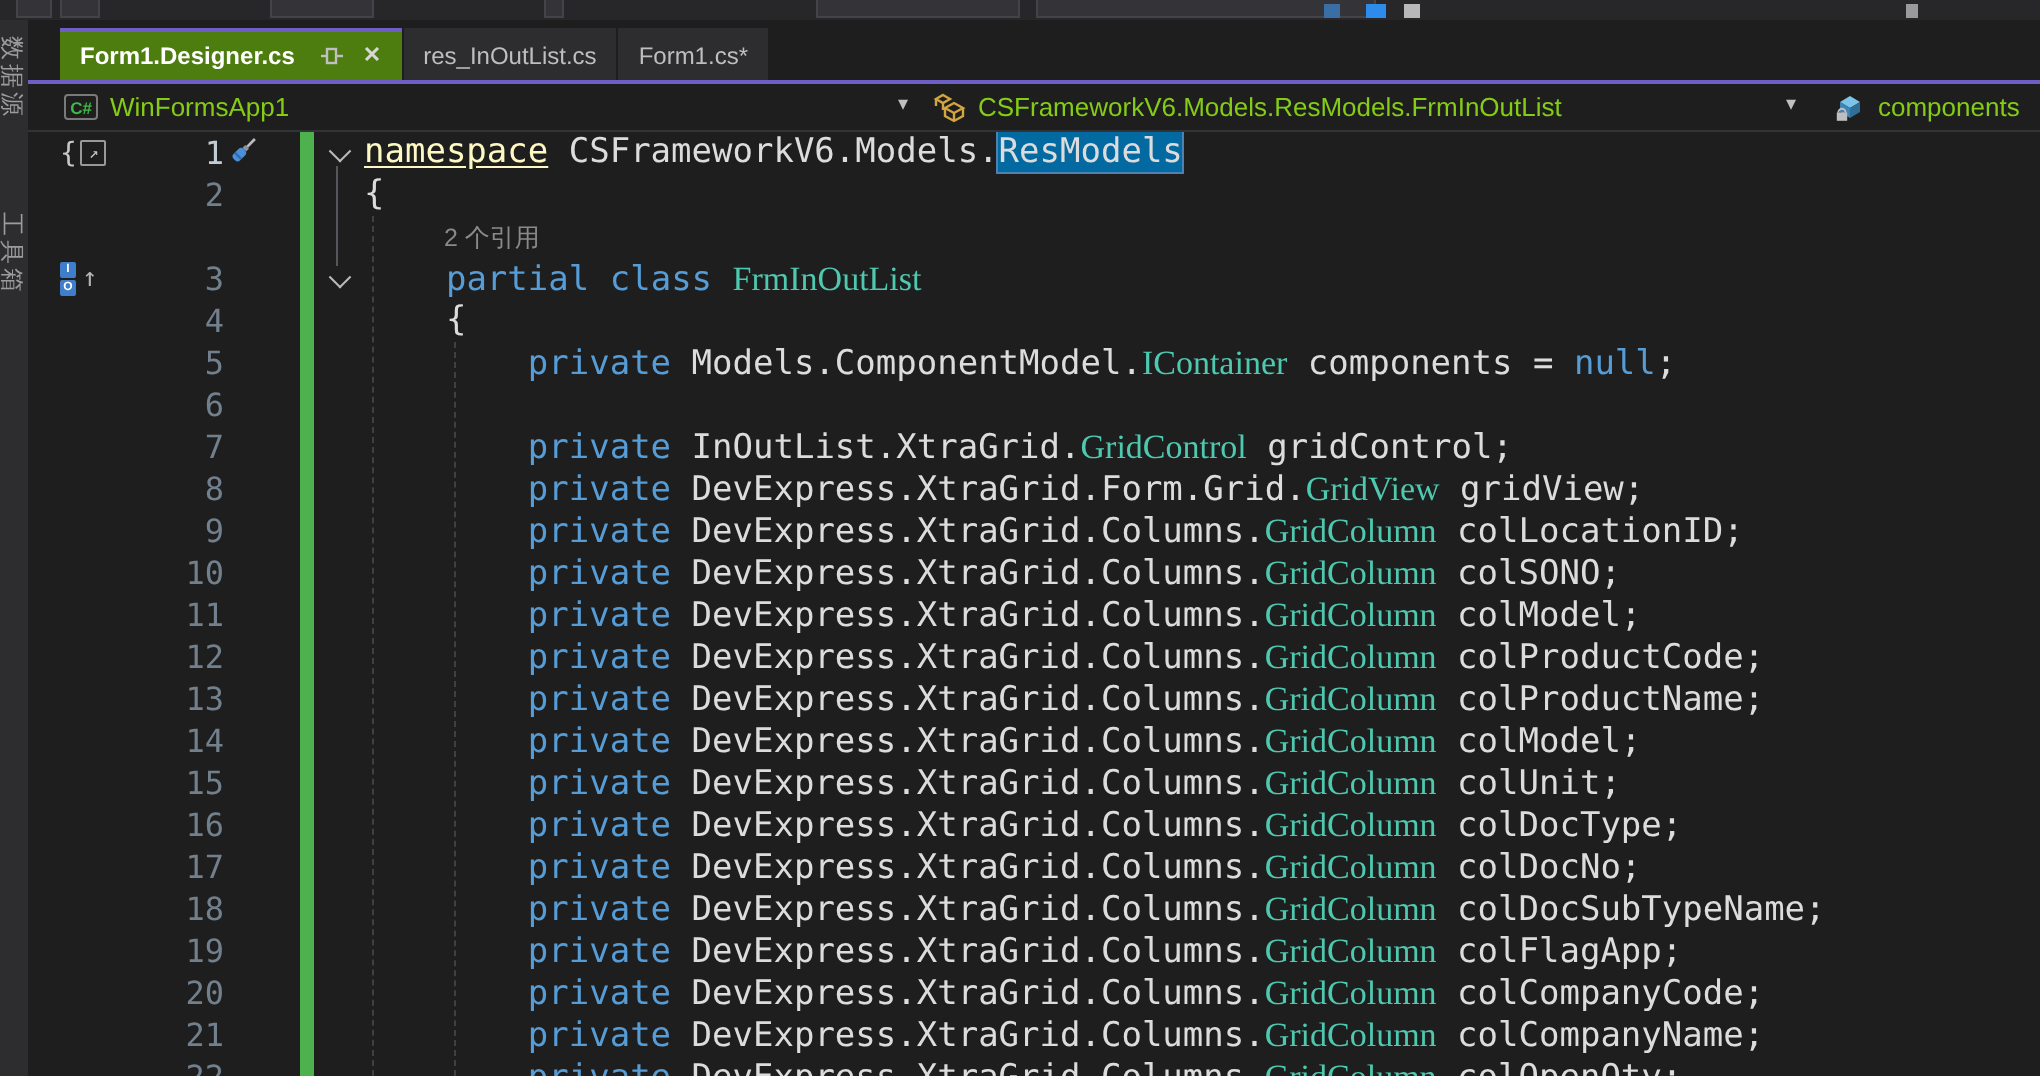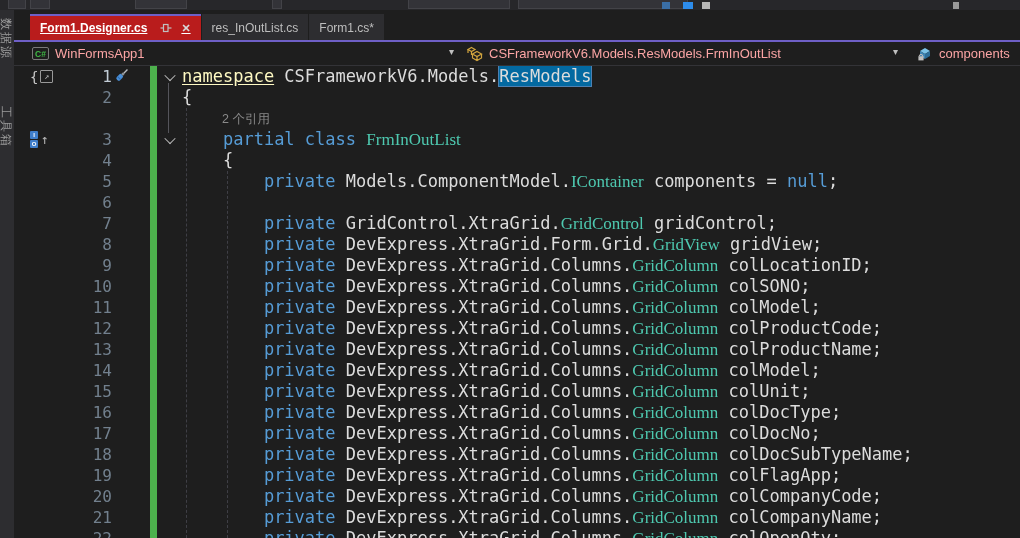--- a/index.html
+++ b/index.html
@@ -15,31 +15,31 @@
   .side-rail{position:absolute;left:0;top:10px;width:14px;height:528px;background:#2D2D30;}
   .side-tab{writing-mode:vertical-rl;text-orientation:sideways;font-size:12px;color:#9C9C9C;
             width:14px;text-align:center;letter-spacing:2px;cursor:default;}
   .side-tab.first{margin-top:8px;}
   .side-tab.second{margin-top:46px;}
 
   
   .tab-row{position:absolute;left:14px;top:14px;width:1006px;height:26px;display:flex;padding-left:16px;box-sizing:border-box;}
   .tab{height:26px;box-sizing:border-box;display:flex;align-items:center;padding:0 10px;
        font-size:12px;color:#BEBEBE;background:#2D2D30;border-top:2px solid transparent;margin-right:1px;cursor:default;}
-  .tab.active{background:#b91c1c;border-top:2px solid #6E5FC6;color:#FFFFFF;font-weight:bold;text-decoration:underline;}
+  .tab.active{background:#4d7c0f;border-top:2px solid #6E5FC6;color:#FFFFFF;font-weight:bold;}
   .tab .tab-label{white-space:nowrap;}
   .tab-pin{margin-left:12px;display:flex;align-items:center;}
   .tab-close{margin-left:8px;font-size:11px;color:#D8D8D8;line-height:1;}
   .accent-line{position:absolute;left:14px;top:40px;width:1006px;height:2px;background:#6E5FC6;}
 
   
   .navbar{position:absolute;left:14px;top:42px;width:1006px;height:23px;background:#1E1E1E;}
   .nav-border{position:absolute;left:14px;top:65px;width:1006px;height:1px;background:#333337;}
   .nav-item{position:absolute;top:0;height:23px;display:flex;align-items:center;gap:6px;cursor:default;}
-  .nav-label{font-size:13px;color:#fca5a5;white-space:nowrap;}
+  .nav-label{font-size:13px;color:#84cc16;white-space:nowrap;}
   .nav-arrow{position:absolute;right:2px;top:4px;font-size:10px;color:#C0C0C0;}
   .csproj-icon{width:17px;height:13px;border:1px solid #7A7A7A;border-radius:2px;box-sizing:border-box;
                display:flex;align-items:center;justify-content:center;font-size:8.5px;font-weight:bold;color:#3FBA45;}
 
   
   .editor{position:absolute;left:14px;top:66px;width:1006px;height:472px;background:#1E1E1E;overflow:hidden;
           font-family:"DejaVu Sans Mono","Liberation Mono",monospace;font-size:17px;}
   .green-bar{position:absolute;left:136px;top:0;bottom:0;width:7px;background:#4DB14D;}
   .indent-guide{position:absolute;width:0;border-left:1px dashed #3F3F46;}
   .guide-1{left:172px;top:42px;bottom:0;}
@@ -237,21 +237,21 @@
         <div class="col-sp"></div>
         <div class="col-fold"></div>
         <div class="col-code"></div>
       </div>
       <div class="row">
         <div class="col-gl"></div>
         <div class="col-num">7</div>
         <div class="col-act"></div>
         <div class="col-sp"></div>
         <div class="col-fold"></div>
-        <div class="col-code"><span class="tok-p">        </span><span class="tok-k">private</span><span class="tok-p"> GridControl.XtraGrid.</span><span class="tok-t">GridControl</span><span class="tok-p"> gridControl;</span></div>
+        <div class="col-code"><span class="tok-p">        </span><span class="tok-k">private</span><span class="tok-p"> InOutList.XtraGrid.</span><span class="tok-t">GridControl</span><span class="tok-p"> gridControl;</span></div>
       </div>
       <div class="row">
         <div class="col-gl"></div>
         <div class="col-num">8</div>
         <div class="col-act"></div>
         <div class="col-sp"></div>
         <div class="col-fold"></div>
         <div class="col-code"><span class="tok-p">        </span><span class="tok-k">private</span><span class="tok-p"> DevExpress.XtraGrid.Form.Grid.</span><span class="tok-t">GridView</span><span class="tok-p"> gridView;</span></div>
       </div>
       <div class="row">

